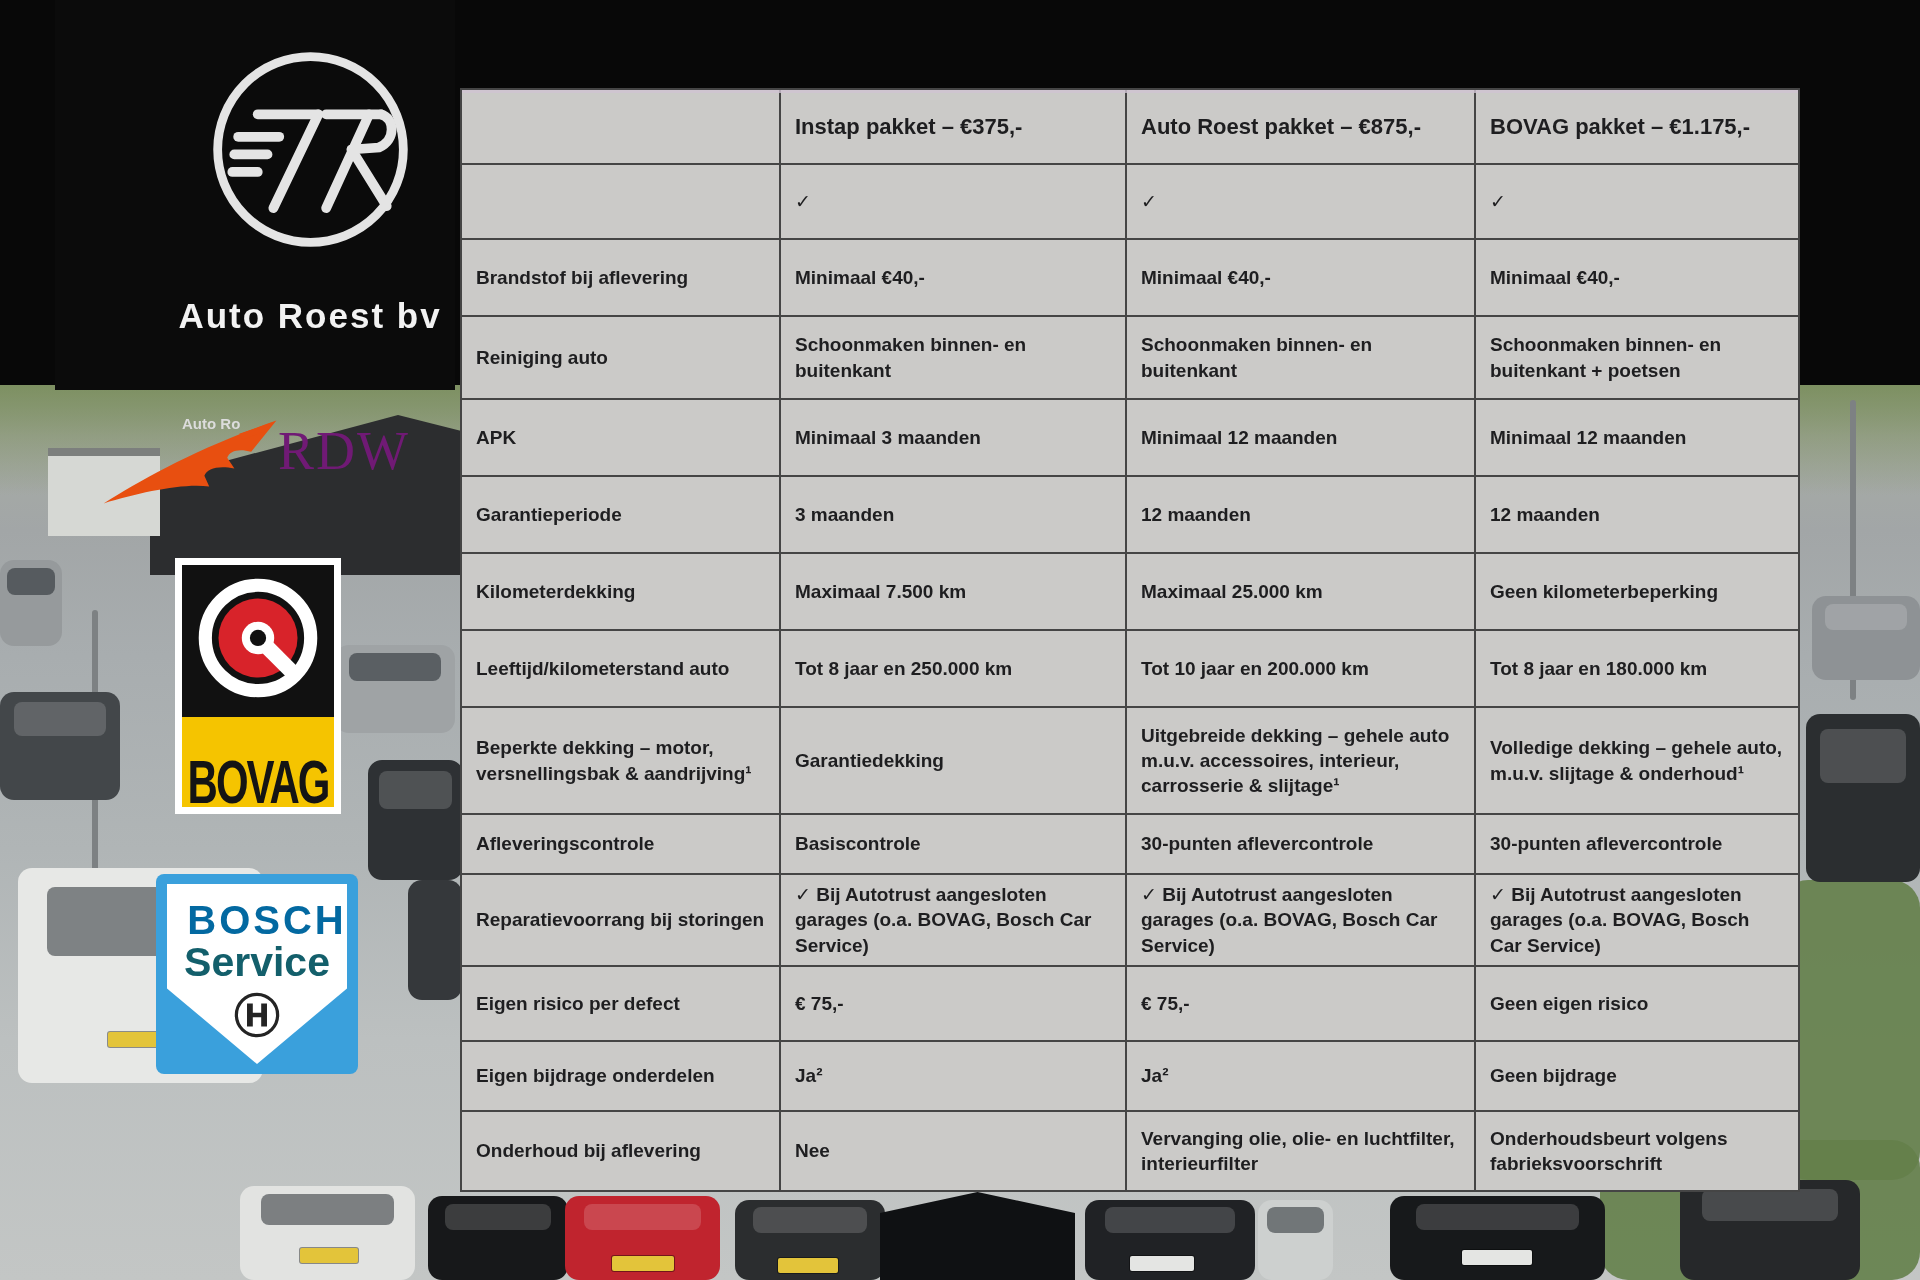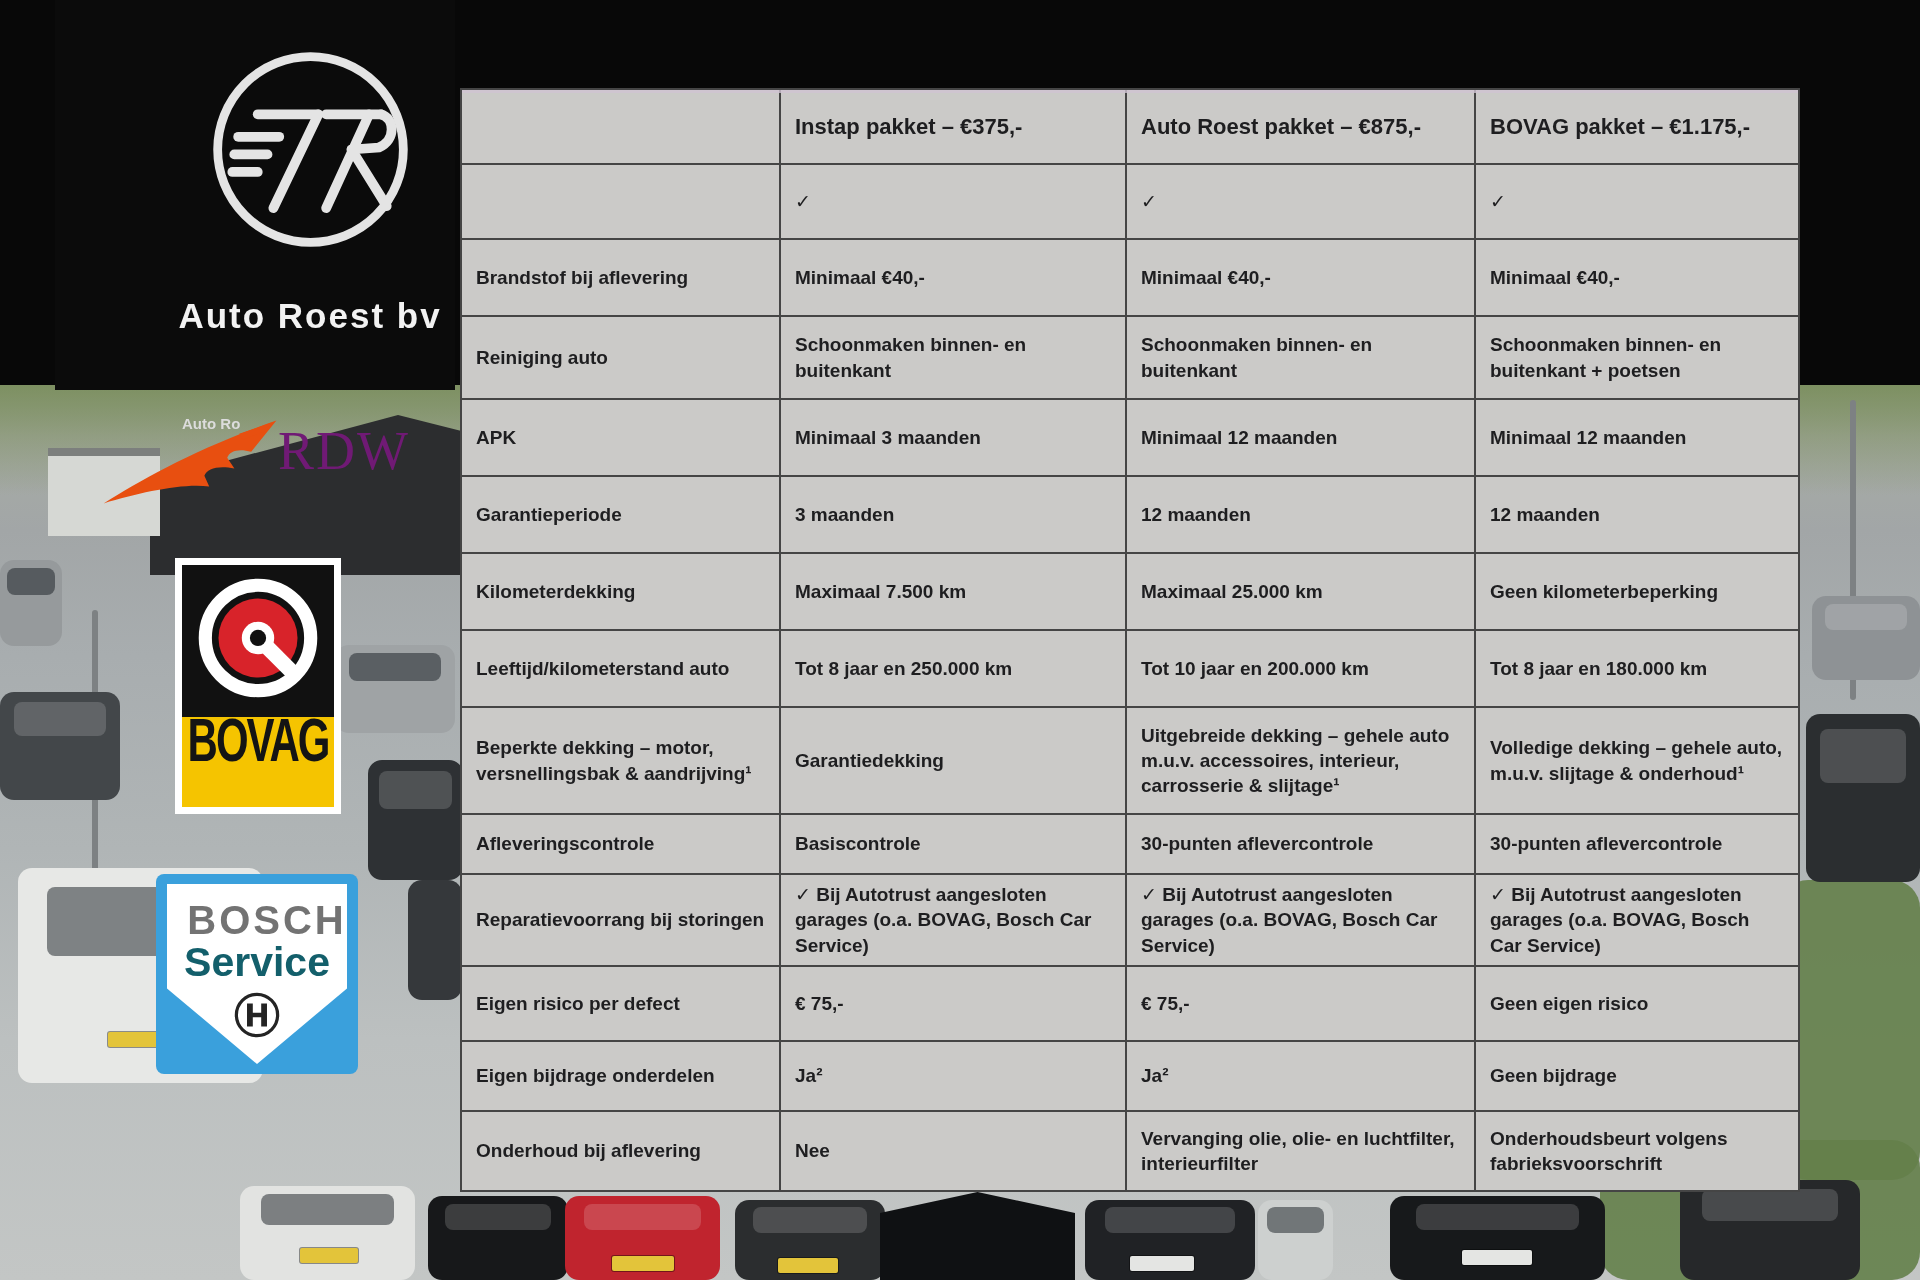--- a/index.html
+++ b/index.html
@@ -41,29 +41,29 @@
   .rdw{position:absolute;left:100px;top:398px;width:310px;height:115px;}
   .rdw svg{position:absolute;left:0;top:18px;width:180px;height:92px;}
   .rdw-text{position:absolute;left:178px;top:22px;color:#701a75;
             font-family:"Liberation Serif","DejaVu Serif",serif;font-size:54px;letter-spacing:2px;}
 
   .bovag{position:absolute;left:175px;top:558px;width:166px;height:256px;background:#fff;
          padding:0;box-sizing:border-box;}
   .bovag-top{position:absolute;left:7px;top:7px;right:7px;height:152px;background:#111;}
   .bovag-top svg{width:100%;height:100%;}
   .bovag-bottom{position:absolute;left:7px;bottom:7px;right:7px;height:90px;background:#f5c400;
-         display:flex;align-items:flex-start;justify-content:center;}
+         display:flex;align-items:flex-end;justify-content:center;}
   .bovag-word{font-size:42px;font-weight:700;color:#141414;letter-spacing:-2px;
          transform:scaleY(1.45);}
 
   .bosch{position:absolute;left:156px;top:874px;width:202px;height:200px;background:#3aa0dc;
          border-radius:8px;}
   .bosch-shield{position:absolute;left:11px;top:10px;right:11px;bottom:10px;background:#fff;
          clip-path:polygon(0 0,100% 0,100% 58%,50% 100%,0 58%);text-align:center;}
-  .bosch-word{margin-top:14px;font-size:40px;font-weight:700;color:#737373;letter-spacing:3px;margin-left:20px;}
+  .bosch-word{margin-top:14px;font-size:40px;font-weight:700;color:#0369a1;letter-spacing:3px;margin-left:20px;}
   .bosch-service{font-size:41px;font-weight:700;color:#135f6b;margin-top:-4px;}
   .bosch-shield svg{width:58px;height:58px;margin-top:0px;}
 
   
   .pkg-table{position:absolute;left:460px;top:88px;width:1340px;box-sizing:border-box;
         background:#cbcac8;border:2px solid #454545;display:grid;
         grid-template-columns:317px 346px 349px 324px;
         grid-template-rows:73px 75px 77px 83px 77px 77px 77px 77px 107px 60px 92px 75px 70px 80px;}
   .pkg-table::before{content:"";position:absolute;left:0;top:0;right:0;height:3px;
         background:#cfc3d2;opacity:.8;}

